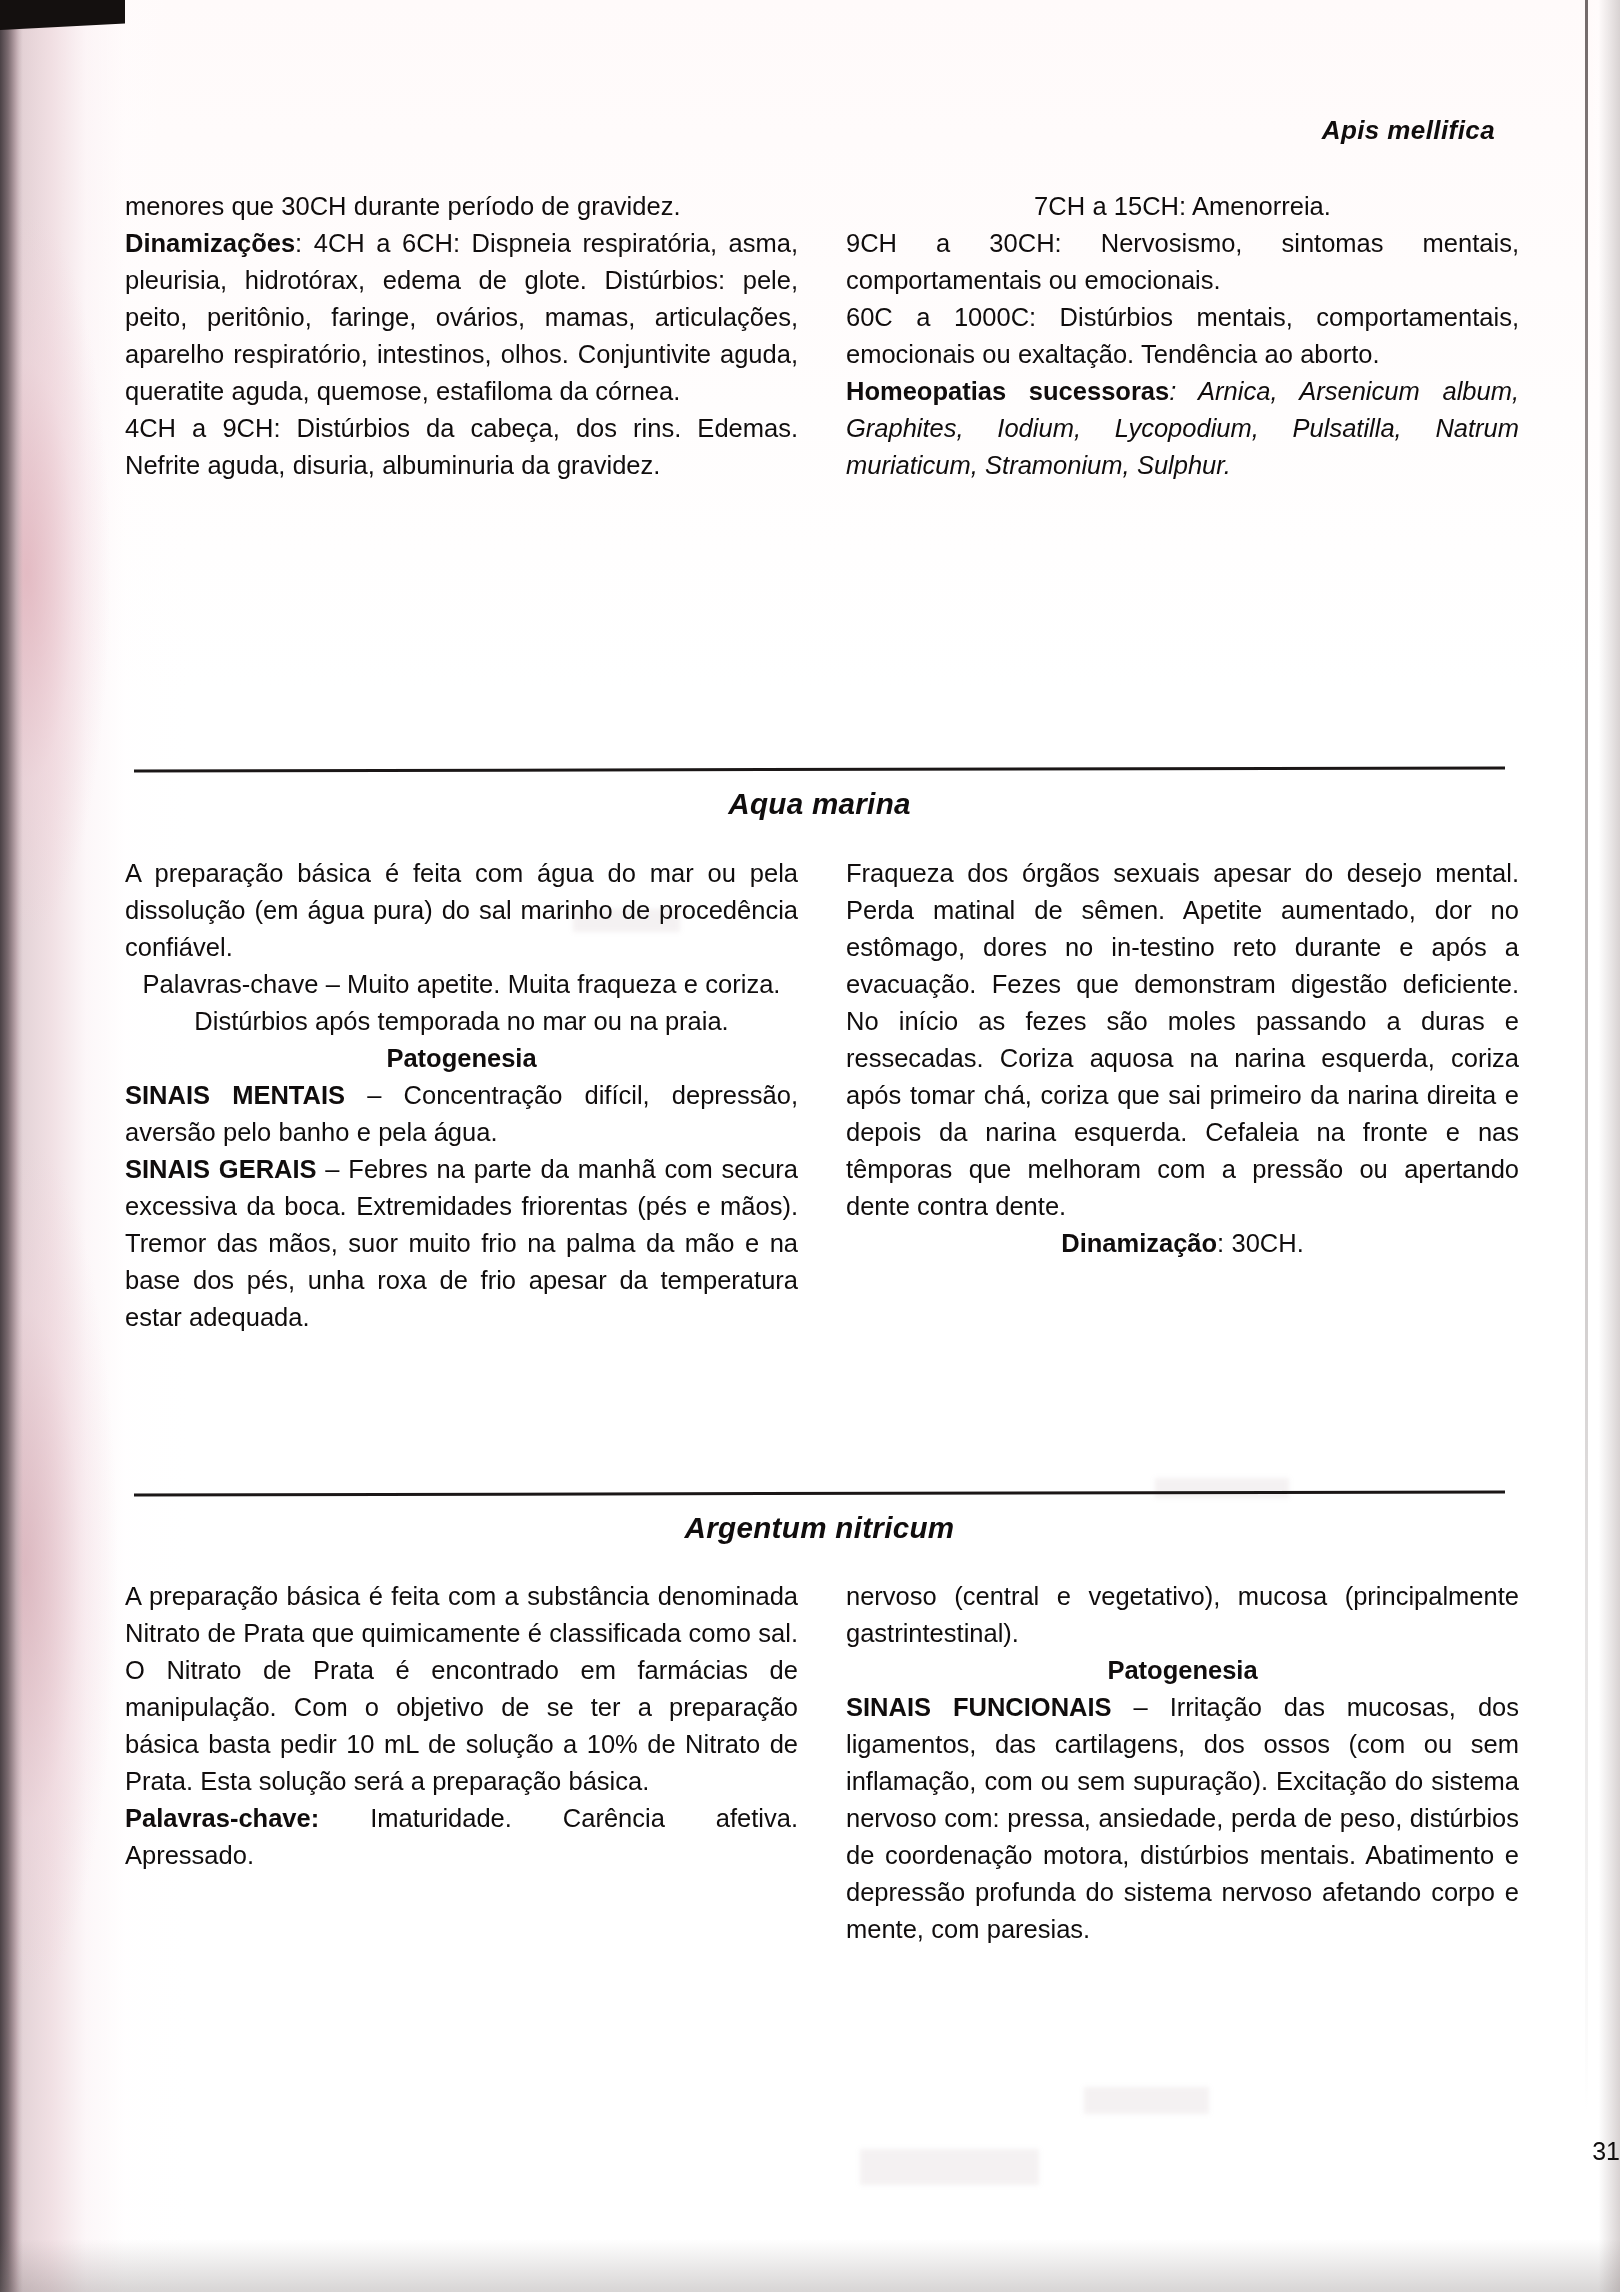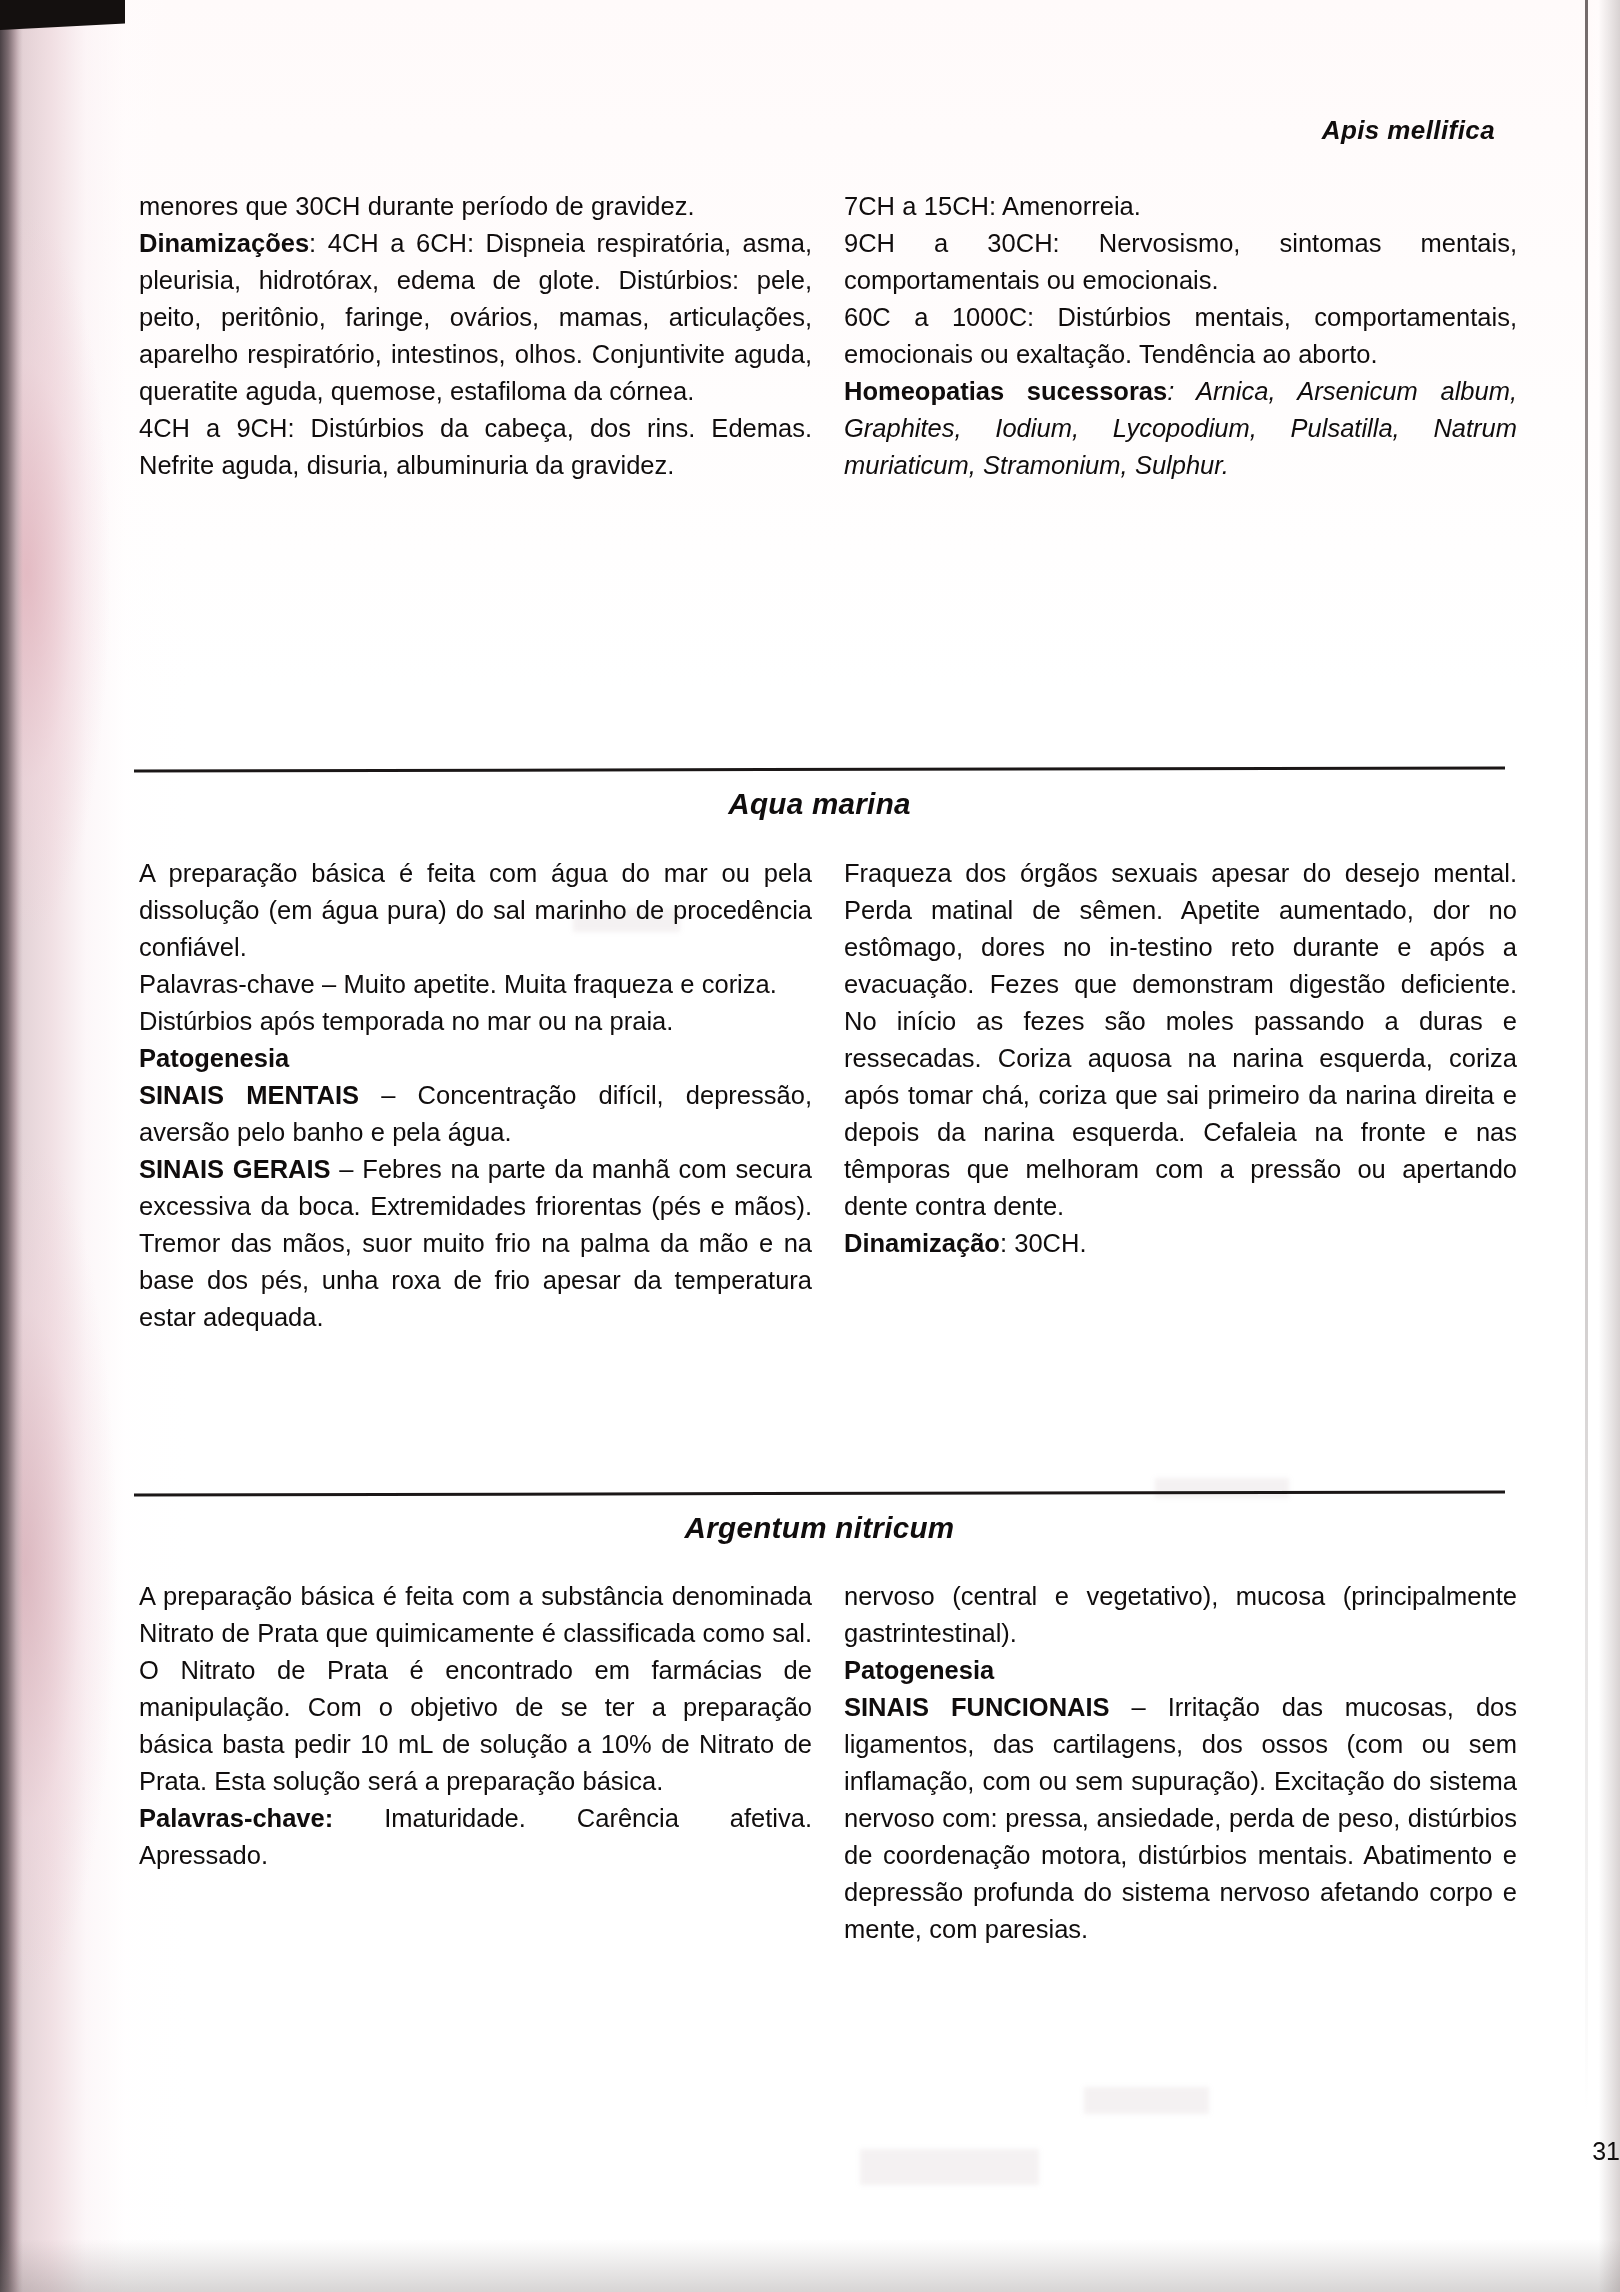--- a/index.html
+++ b/index.html
@@ -115,43 +115,43 @@
     top: 115px;
     font-style: italic;
     font-weight: bold;
     font-size: 26px;
     letter-spacing: 0.4px;
     white-space: nowrap;
   }
 
   .cols {
     position: absolute;
-    left: 139px;
+    left: 125px;
     right: 115px;
     display: flex;
-    gap: 32px;
+    gap: 48px;
   }
   .col {
     width: 673px;
     flex: 0 0 673px;
   }
 
   .blk-apis   { top: 188px; }
   .blk-aqua   { top: 855px; }
   .blk-arg    { top: 1578px; }
 
   p.tx {
     margin: 0;
     font-size: 25.5px;
     line-height: 37px;
     text-align: justify;
     text-justify: inter-word;
     word-spacing: 0.2px;
   }
-  p.tx.nj { text-align: left; }
+  p.tx.nj { text-align: center; }
   b   { font-weight: bold; }
   i   { font-style: italic; }
 
   
   .section-title-wrap {
     position: absolute;
     left: 134px;
     right: 115px;
   }
   .rule {

